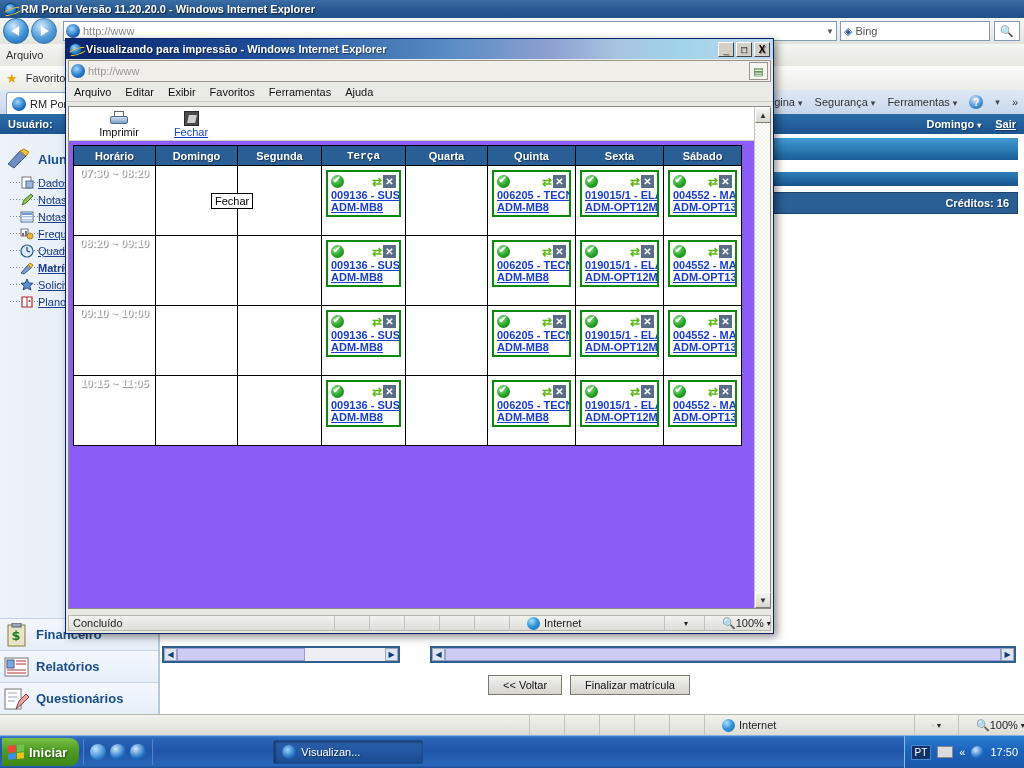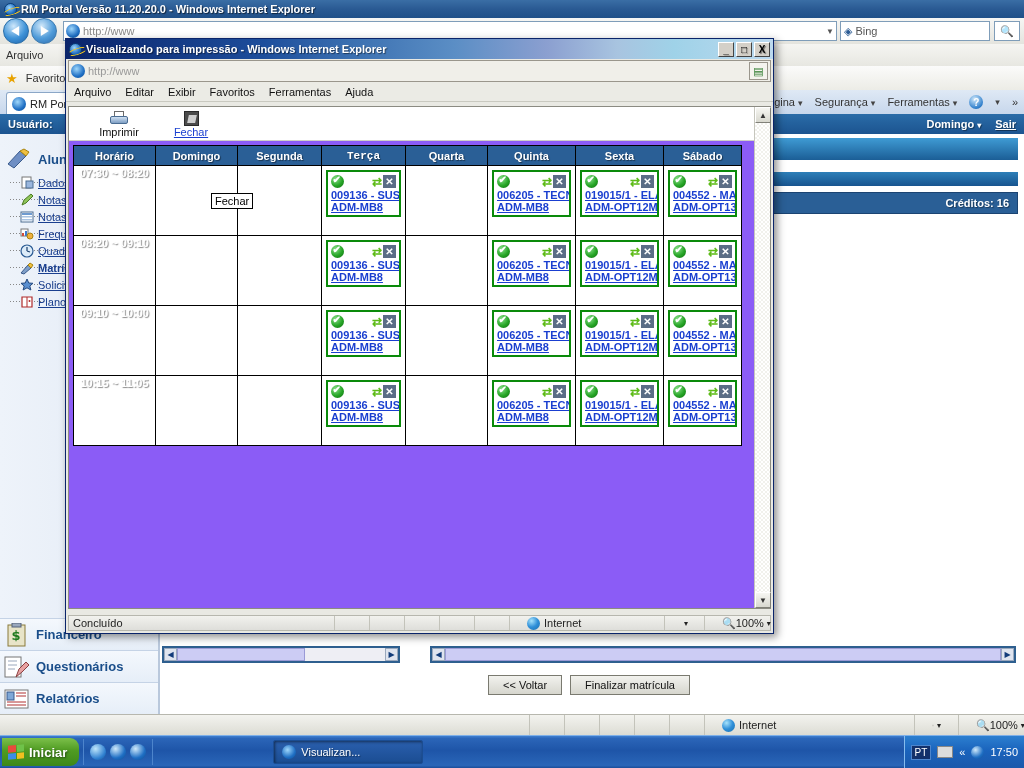--- a/index.html
+++ b/index.html
@@ -500,33 +500,33 @@
           <div class="sec">
             <svg class="sec-ico" viewBox="0 0 26 24">
               <rect x="4" y="2" width="17" height="21" fill="#e8e4c8" stroke="#8a7a3a"></rect>
               <rect x="8" y="0" width="9" height="4" fill="#9aa8bd" stroke="#55627a"></rect>
               <text x="12" y="17" font-size="13" fill="#1f7a1f" text-anchor="middle" font-family="DejaVu Sans">$</text>
             </svg>
             <span>Financeiro</span>
           </div>
           <div class="sec">
             <svg class="sec-ico" viewBox="0 0 26 24">
+              <rect x="1" y="3" width="23" height="18" fill="#fff" stroke="#777"></rect>
+              <rect x="3" y="5" width="7" height="8" fill="#7fa8d8" stroke="#3a5a8c"></rect>
+              <path d="M12 6 h10 M12 9 h10 M3 15 h19 M3 18 h19" stroke="#b03030"></path>
+            </svg>
+            <span>Relatórios</span>
+          </div>
+          <div class="sec">
+            <svg class="sec-ico" viewBox="0 0 26 24">
               <rect x="1" y="2" width="16" height="20" fill="#fff" stroke="#777"></rect>
               <path d="M4 6 h9 M4 10 h9 M4 14 h7" stroke="#9aa8bd"></path>
               <polygon points="12,22 15,14 22,7 25,10 18,17" fill="#e8a2a2" stroke="#8a4040"></polygon>
             </svg>
             <span>Questionários</span>
-          </div>
-          <div class="sec">
-            <svg class="sec-ico" viewBox="0 0 26 24">
-              <rect x="1" y="3" width="23" height="18" fill="#fff" stroke="#777"></rect>
-              <rect x="3" y="5" width="7" height="8" fill="#7fa8d8" stroke="#3a5a8c"></rect>
-              <path d="M12 6 h10 M12 9 h10 M3 15 h19 M3 18 h19" stroke="#b03030"></path>
-            </svg>
-            <span>Relatórios</span>
           </div>
         </div>
     </div>
 
     <div class="bg-content">
       <div class="bg-band"></div>
       <div style="height:10px"></div>
       <div class="bg-band2"></div>
       <div style="height:6px"></div>
       <div class="credits">Créditos: 16</div>

